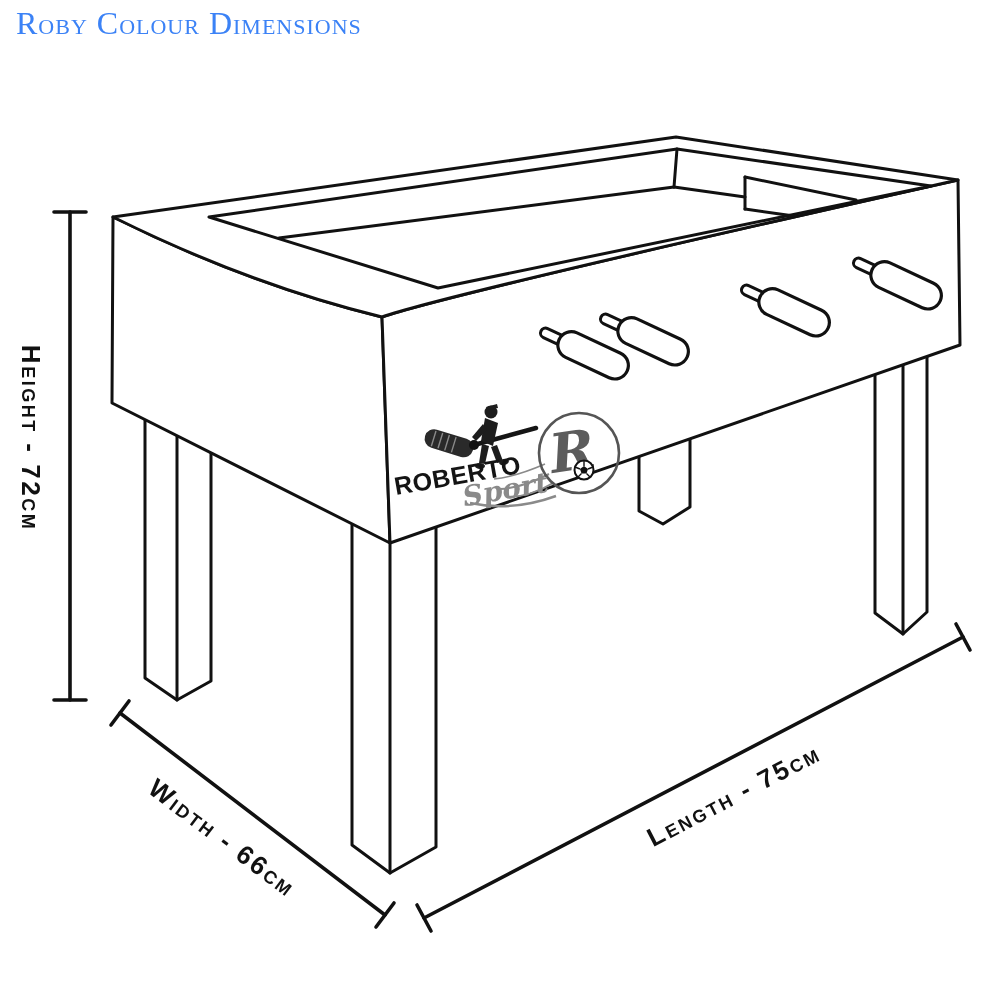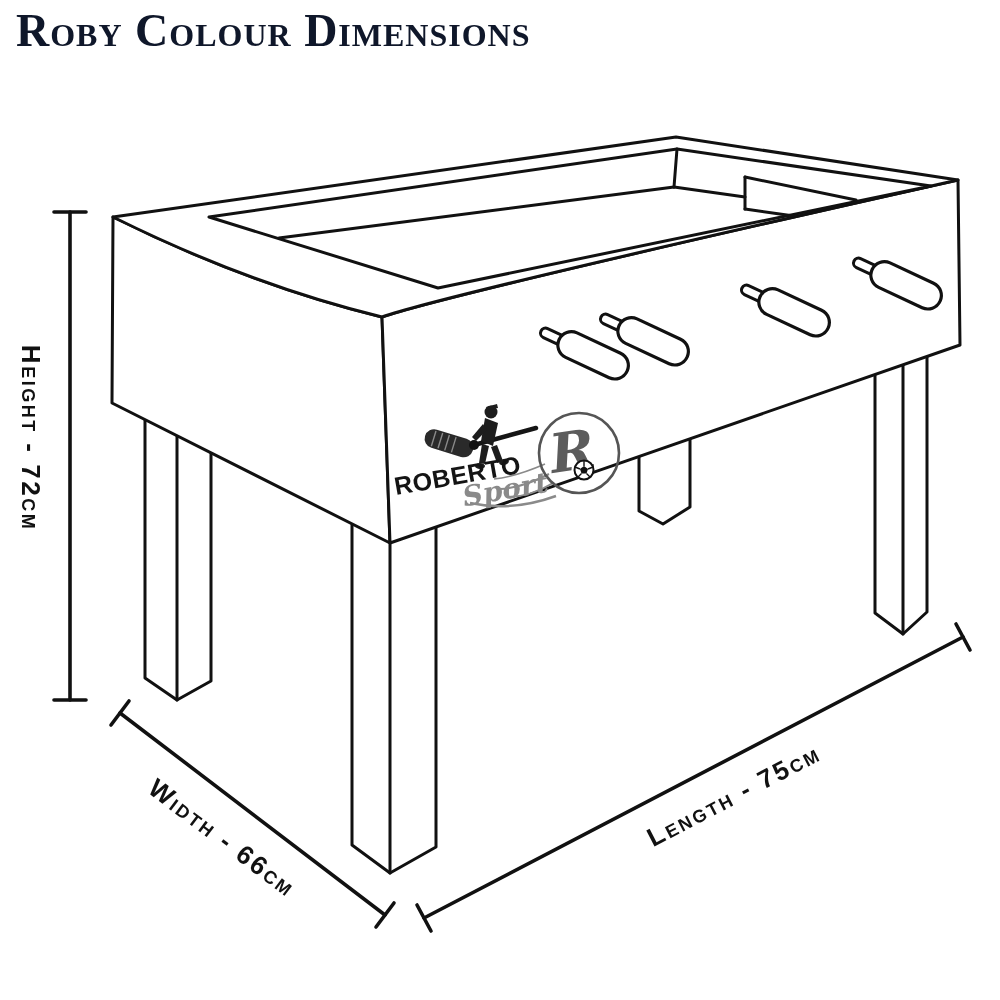--- a/index.html
+++ b/index.html
@@ -3,22 +3,22 @@
 <meta charset="utf-8">
 <style>
   html,body{margin:0;padding:0;background:#ffffff;}
   .canvas{
     position:relative;width:1000px;height:1000px;background:#ffffff;
     overflow:hidden;font-family:"Liberation Sans",sans-serif;
   }
   .page-title{
     position:absolute;left:16px;top:6px;margin:0;
     font-family:"Liberation Serif","DejaVu Serif",serif;
-    font-weight:700;font-size:46px;line-height:1.1;
-    font-variant:small-caps;letter-spacing:1px;color:#0f172a;
+    font-weight:400;font-size:32px;line-height:1.1;
+    font-variant:small-caps;letter-spacing:1px;color:#3b82f6;
     white-space:nowrap;
   }
   svg{position:absolute;left:0;top:0;}
   .edge{fill:none;stroke:#111;stroke-width:3;stroke-linejoin:round;stroke-linecap:round;}
   .face{fill:#fff;stroke:#111;stroke-width:3;stroke-linejoin:round;}
   .legfill{fill:#fff;stroke:none;}
   .dimline{fill:none;stroke:#111;stroke-width:3.6;stroke-linecap:round;}
   .dim-label{
     font-family:"Liberation Sans",sans-serif;font-weight:700;font-size:26px;
     font-variant:small-caps;letter-spacing:2.5px;fill:#111;

